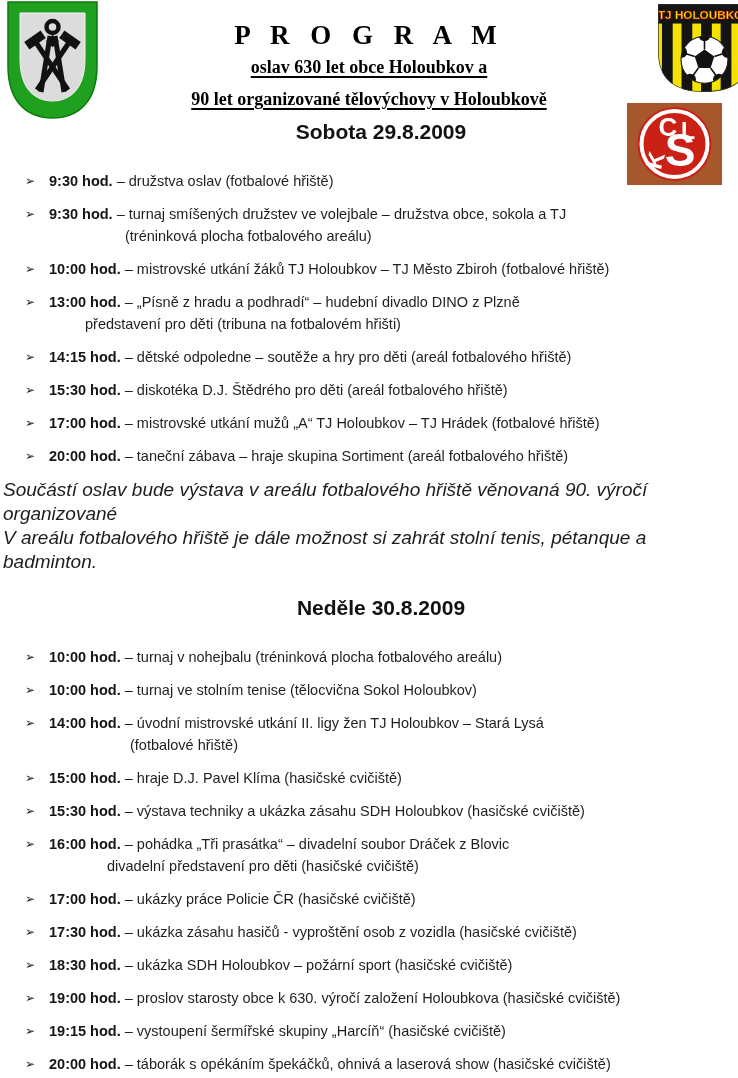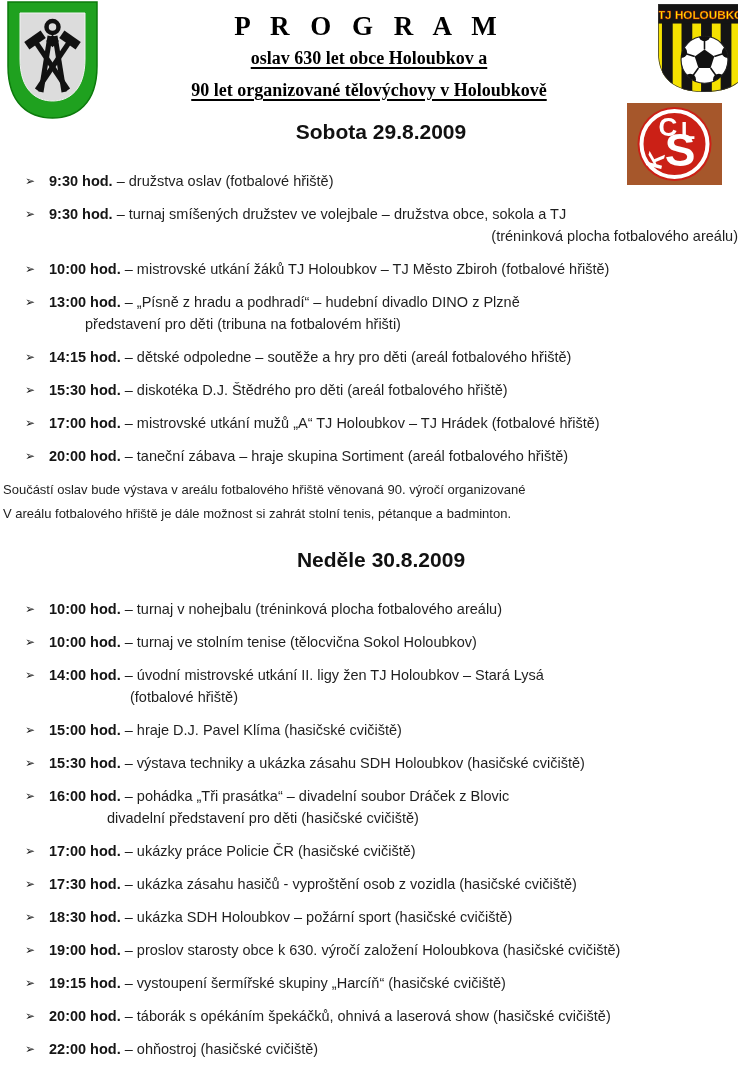--- a/index.html
+++ b/index.html
@@ -14,21 +14,21 @@
     color: #1a1a1a;
     overflow: hidden;
   }
 
   
   header { position: relative; height: 104px; }
   .coat   { position: absolute; left: 5px;  top: 0;    width: 95px; height: 120px; }
   .logo-tj    { position: absolute; left: 656px; top: 3px;   width: 97px; height: 90px; }
   .logo-sokol { position: absolute; left: 627px; top: 103px; width: 95px; height: 82px; }
 
-  .titles { padding-top: 11px; text-align: center; }
+  .titles { padding-top: 20px; text-align: center; }
   .titles h1 {
     font-family: "Liberation Serif", serif;
     font-size: 27px; font-weight: bold; letter-spacing: 7px;
     color: #000;
   }
   .titles .sub {
     font-family: "Liberation Serif", serif;
     font-size: 18px; font-weight: bold; line-height: 32px;
     text-decoration: underline;
     text-decoration-thickness: 2px;
@@ -59,21 +59,22 @@
   ul.schedule .bullet {
     position: absolute; left: 0; top: 0;
     font-size: 12px; line-height: 22px; color: #222;
   }
   ul.schedule .time { font-weight: bold; color: #151515; }
   ul.schedule .line2 { line-height: 22px; }
 
   
   .notes { margin: 7px 2px 0 3px; }
   .notes .note-line {
-    font-size: 13px;
+    font-style: italic;
+    font-size: 19px;
     line-height: 24px;
     color: #1d1d1d;
   }
 
   svg text { user-select: none; }
 </style>
 </head>
 <body>
 
 <div class="page">
@@ -161,21 +162,21 @@
       </svg>
     </div>
   </header>
 
   <main>
 
     <h2 class="day">Sobota 29.8.2009</h2>
 
     <ul class="schedule" id="sat-list">
         <li><span class="bullet">➢</span><span class="time">9:30 hod.</span><span class="desc"> – družstva oslav (fotbalové hřiště)</span></li>
-        <li><span class="bullet">➢</span><span class="time">9:30 hod.</span><span class="desc"> – turnaj smíšených družstev ve volejbale – družstva obce, sokola a TJ</span><div class="line2" style="margin-left: 76px; text-align: right;">(tréninková plocha fotbalového areálu)</div></li>
+        <li><span class="bullet">➢</span><span class="time">9:30 hod.</span><span class="desc"> – turnaj smíšených družstev ve volejbale – družstva obce, sokola a TJ</span><div class="line2" style="margin-left: 76px;">(tréninková plocha fotbalového areálu)</div></li>
         <li><span class="bullet">➢</span><span class="time">10:00 hod.</span><span class="desc"> – mistrovské utkání žáků TJ Holoubkov – TJ Město Zbiroh (fotbalové hřiště)</span></li>
         <li><span class="bullet">➢</span><span class="time">13:00 hod.</span><span class="desc"> – „Písně z hradu a podhradí“ – hudební divadlo DINO z Plzně</span><div class="line2" style="margin-left: 36px;">představení pro děti (tribuna na fotbalovém hřišti)</div></li>
         <li><span class="bullet">➢</span><span class="time">14:15 hod.</span><span class="desc"> – dětské odpoledne – soutěže a hry pro děti (areál fotbalového hřiště)</span></li>
         <li><span class="bullet">➢</span><span class="time">15:30 hod.</span><span class="desc"> – diskotéka D.J. Štědrého pro děti (areál fotbalového hřiště)</span></li>
         <li><span class="bullet">➢</span><span class="time">17:00 hod.</span><span class="desc"> – mistrovské utkání mužů „A“ TJ Holoubkov – TJ Hrádek (fotbalové hřiště)</span></li>
         <li><span class="bullet">➢</span><span class="time">20:00 hod.</span><span class="desc"> – taneční zábava – hraje skupina Sortiment (areál fotbalového hřiště)</span></li>
       </ul>
 
     <div class="notes">
         <div class="note-line">Součástí oslav bude výstava v areálu fotbalového hřiště věnovaná  90. výročí organizované</div>

